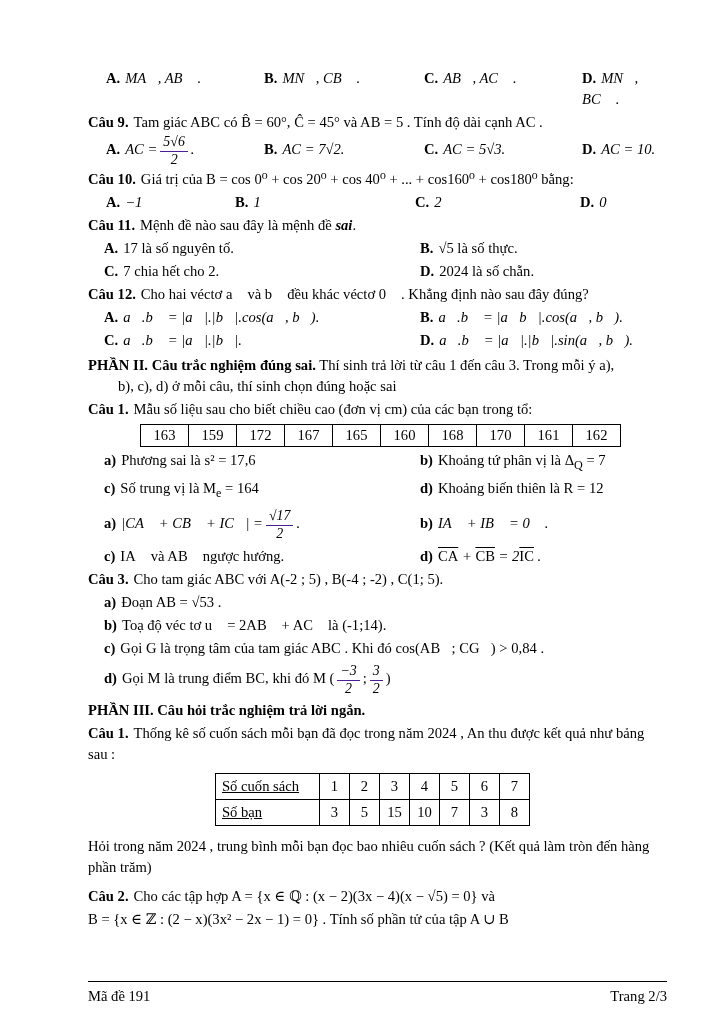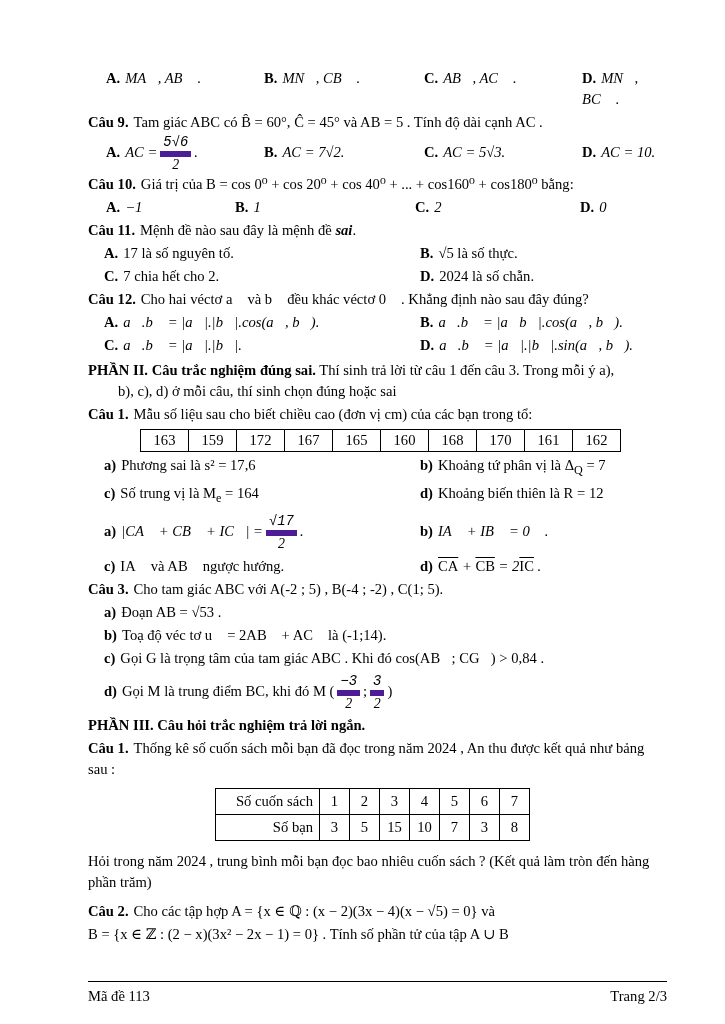--- a/index.html
+++ b/index.html
@@ -22,28 +22,28 @@
   .qno { font-weight: bold; margin-right: 5px; }
   .lb { font-weight: bold; margin-right: 5px; }
   .m { font-style: italic; }
   .bi { font-weight: bold; font-style: italic; }
   .ovl { text-decoration: overline; }
   .opts4 { display:grid; grid-template-columns:158px 160px 158px 1fr; padding-left:18px; align-items:baseline; margin-top:2px; }
   .opts4.q10cols { grid-template-columns:129px 180px 165px 1fr; }
   .opts2 { display:grid; grid-template-columns:316px 1fr; padding-left:16px; align-items:baseline; margin-top:2px; }
   .sub { padding-left:16px; margin-top:2px; }
   .frac { display:inline-flex; flex-direction:column; align-items:center; vertical-align:middle; line-height:1.05; font-size:0.95em; margin:0 3px; font-style:italic; }
-  .frac .fnum { border-bottom:6px solid #4c1d95; padding:0 3px 1px;font-family:Liberation Mono, monospace; }
+  .frac .fnum { border-bottom:1px solid #4c1d95; padding:0 3px 1px; }
   .frac .fden { padding:1px 3px 0; }
   table { border-collapse: collapse; }
   .t1 { margin: 4px 0 3px 52px; padding-left: 20px; }
   .t1 td { border:1px solid #000; width:48px; height:21px; text-align:center; padding:0; }
   .t2 { margin: 8px 0 6px 127px; }
   .t2 td { border:1px solid #000; text-align:center; height:26px; padding:0 6px; }
-  .t2 td.head { width:104px; text-align:right; }
+  .t2 td.head { width:104px; text-align:left;text-decoration:underline; }
   .t2 td.n { min-width:30px; }
   .part-heading { font-weight:bold; margin-top:4px; }
   .footer {
     position:absolute; left:88px; right:58px; top:981px;
     border-top:1.4px solid #000; padding-top:4px;
     display:flex; justify-content:space-between;
   }
 </style>
 </head>
 <body>
@@ -175,17 +175,17 @@
       <td class="n">8</td>
     </tr>
   </tbody>
     </table>
   <p class="qp" style="margin-top:10px">Hỏi trong năm 2024 , trung bình mỗi bạn đọc bao nhiêu cuốn sách ? (Kết quả làm tròn đến hàng phần trăm)</p>
 
   <p class="qp nowrap" style="margin-top:8px"><span class="qno">Câu 2.</span><span>Cho các tập hợp A = {x ∈ ℚ : (x − 2)(3x − 4)(x − √5) = 0} và</span></p>
   <p class="qp nowrap" style="margin-top:2px">B = {x ∈ ℤ : (2 − x)(3x² − 2x − 1) = 0} . Tính số phần tử của tập A ∪ B</p>
 
   <div class="footer">
-    <span>Mã đề 113</span>
+    <span>Mã đề 191</span>
     <span>Trang 2/3</span>
   </div>
 
 </div>
 
 </body></html>

